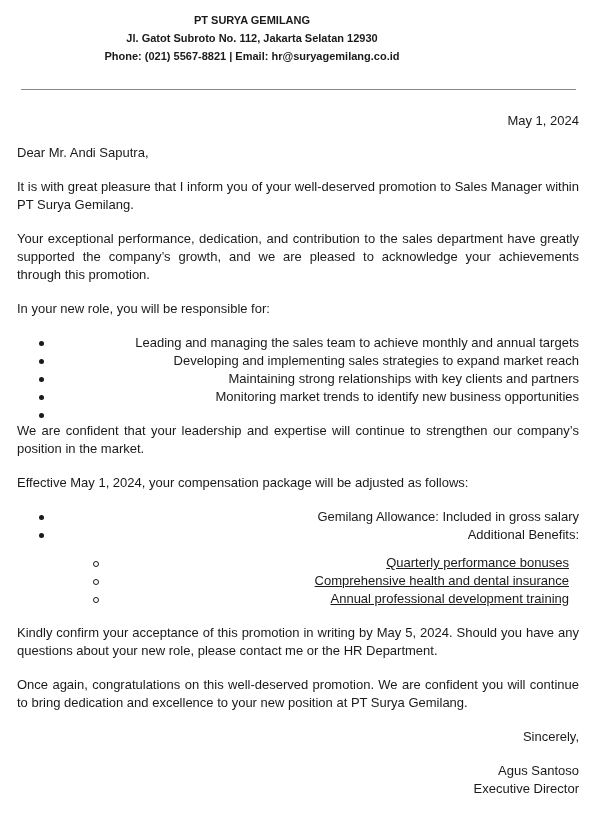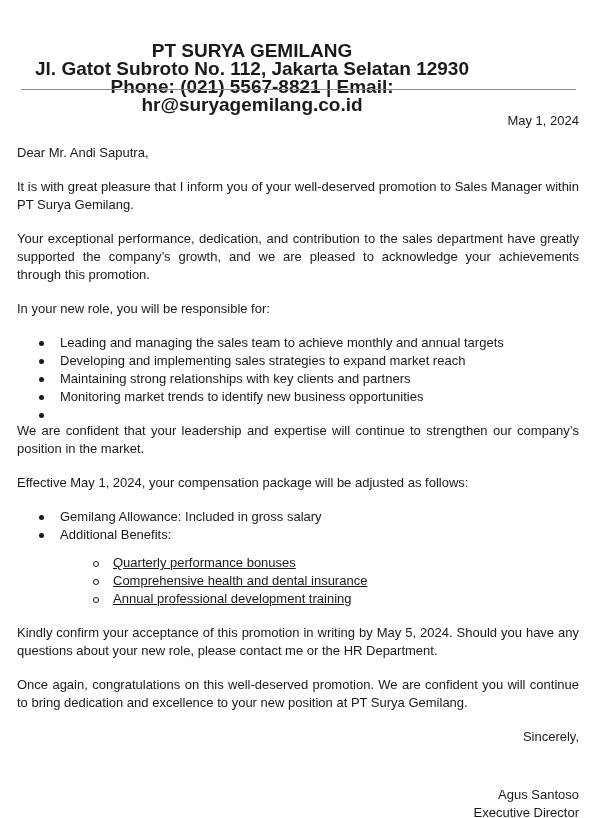--- a/index.html
+++ b/index.html
@@ -8,51 +8,51 @@
       height: 818px;
       overflow: hidden;
       font-family: "Liberation Sans", sans-serif;
       color: #1a1a1a;
       font-size: 13px;
       line-height: 18px;
     }
     .page { position: relative; width: 600px; height: 818px; }
     .letterhead {
       position: absolute; top: 11px; left: 0; width: 504px;
-      text-align: center; font-weight: bold; font-size: 19px; line-height: 18px; margin-top: 31px;
+      text-align: center; font-weight: bold; font-size: 11px; line-height: 18px;
     }
     .divider {
       position: absolute; top: 89px; left: 21px; width: 555px;
       height: 0; border-top: 1px solid #8a8a8a;
     }
     .body {
       position: absolute; top: 112px; left: 17px; width: 562px;
     }
     .date { text-align: right; margin: 0 0 14px 0; }
     p { margin: 0 0 16px 0; text-align: justify; }
     p.left { text-align: left; }
-    ul { margin: 0 0 16px 0; padding: 0; list-style: none; }
+    ul { margin: 0 0 16px 0; padding: 0; list-style: none; text-align: right; }
     ul.bullets li {
       position: relative; padding-left: 43px; line-height: 18px;
     }
     ul.bullets li .dot {
       position: absolute; left: 22px; top: 7px; width: 5px; height: 5px;
       border-radius: 50%; background: #1a1a1a;
     }
     ul.sub { margin: 10px; text-decoration: underline; }
     ul.sub li {
       position: relative; padding-left: 86px; line-height: 18px;
     }
     ul.sub li .circ {
       position: absolute; left: 66px; top: 7px; width: 4px; height: 4px;
       border-radius: 50%; border: 1px solid #1a1a1a; background: #fff;
     }
     .b { font-weight: normal; }
     .signature { text-align: right; }
-    .signature .closing { margin-bottom: 40px; }
+    .signature .closing { margin-bottom: 16px; }
     .signature div { line-height: 18px; }
   </style>
 </head>
 <body>
 
 <div class="page">
   <div class="letterhead">
     <div>PT SURYA GEMILANG</div>
     <div>Jl. Gatot Subroto No. 112, Jakarta Selatan 12930</div>
     <div>Phone: (021) 5567-8821 | Email: hr@suryagemilang.co.id</div>

